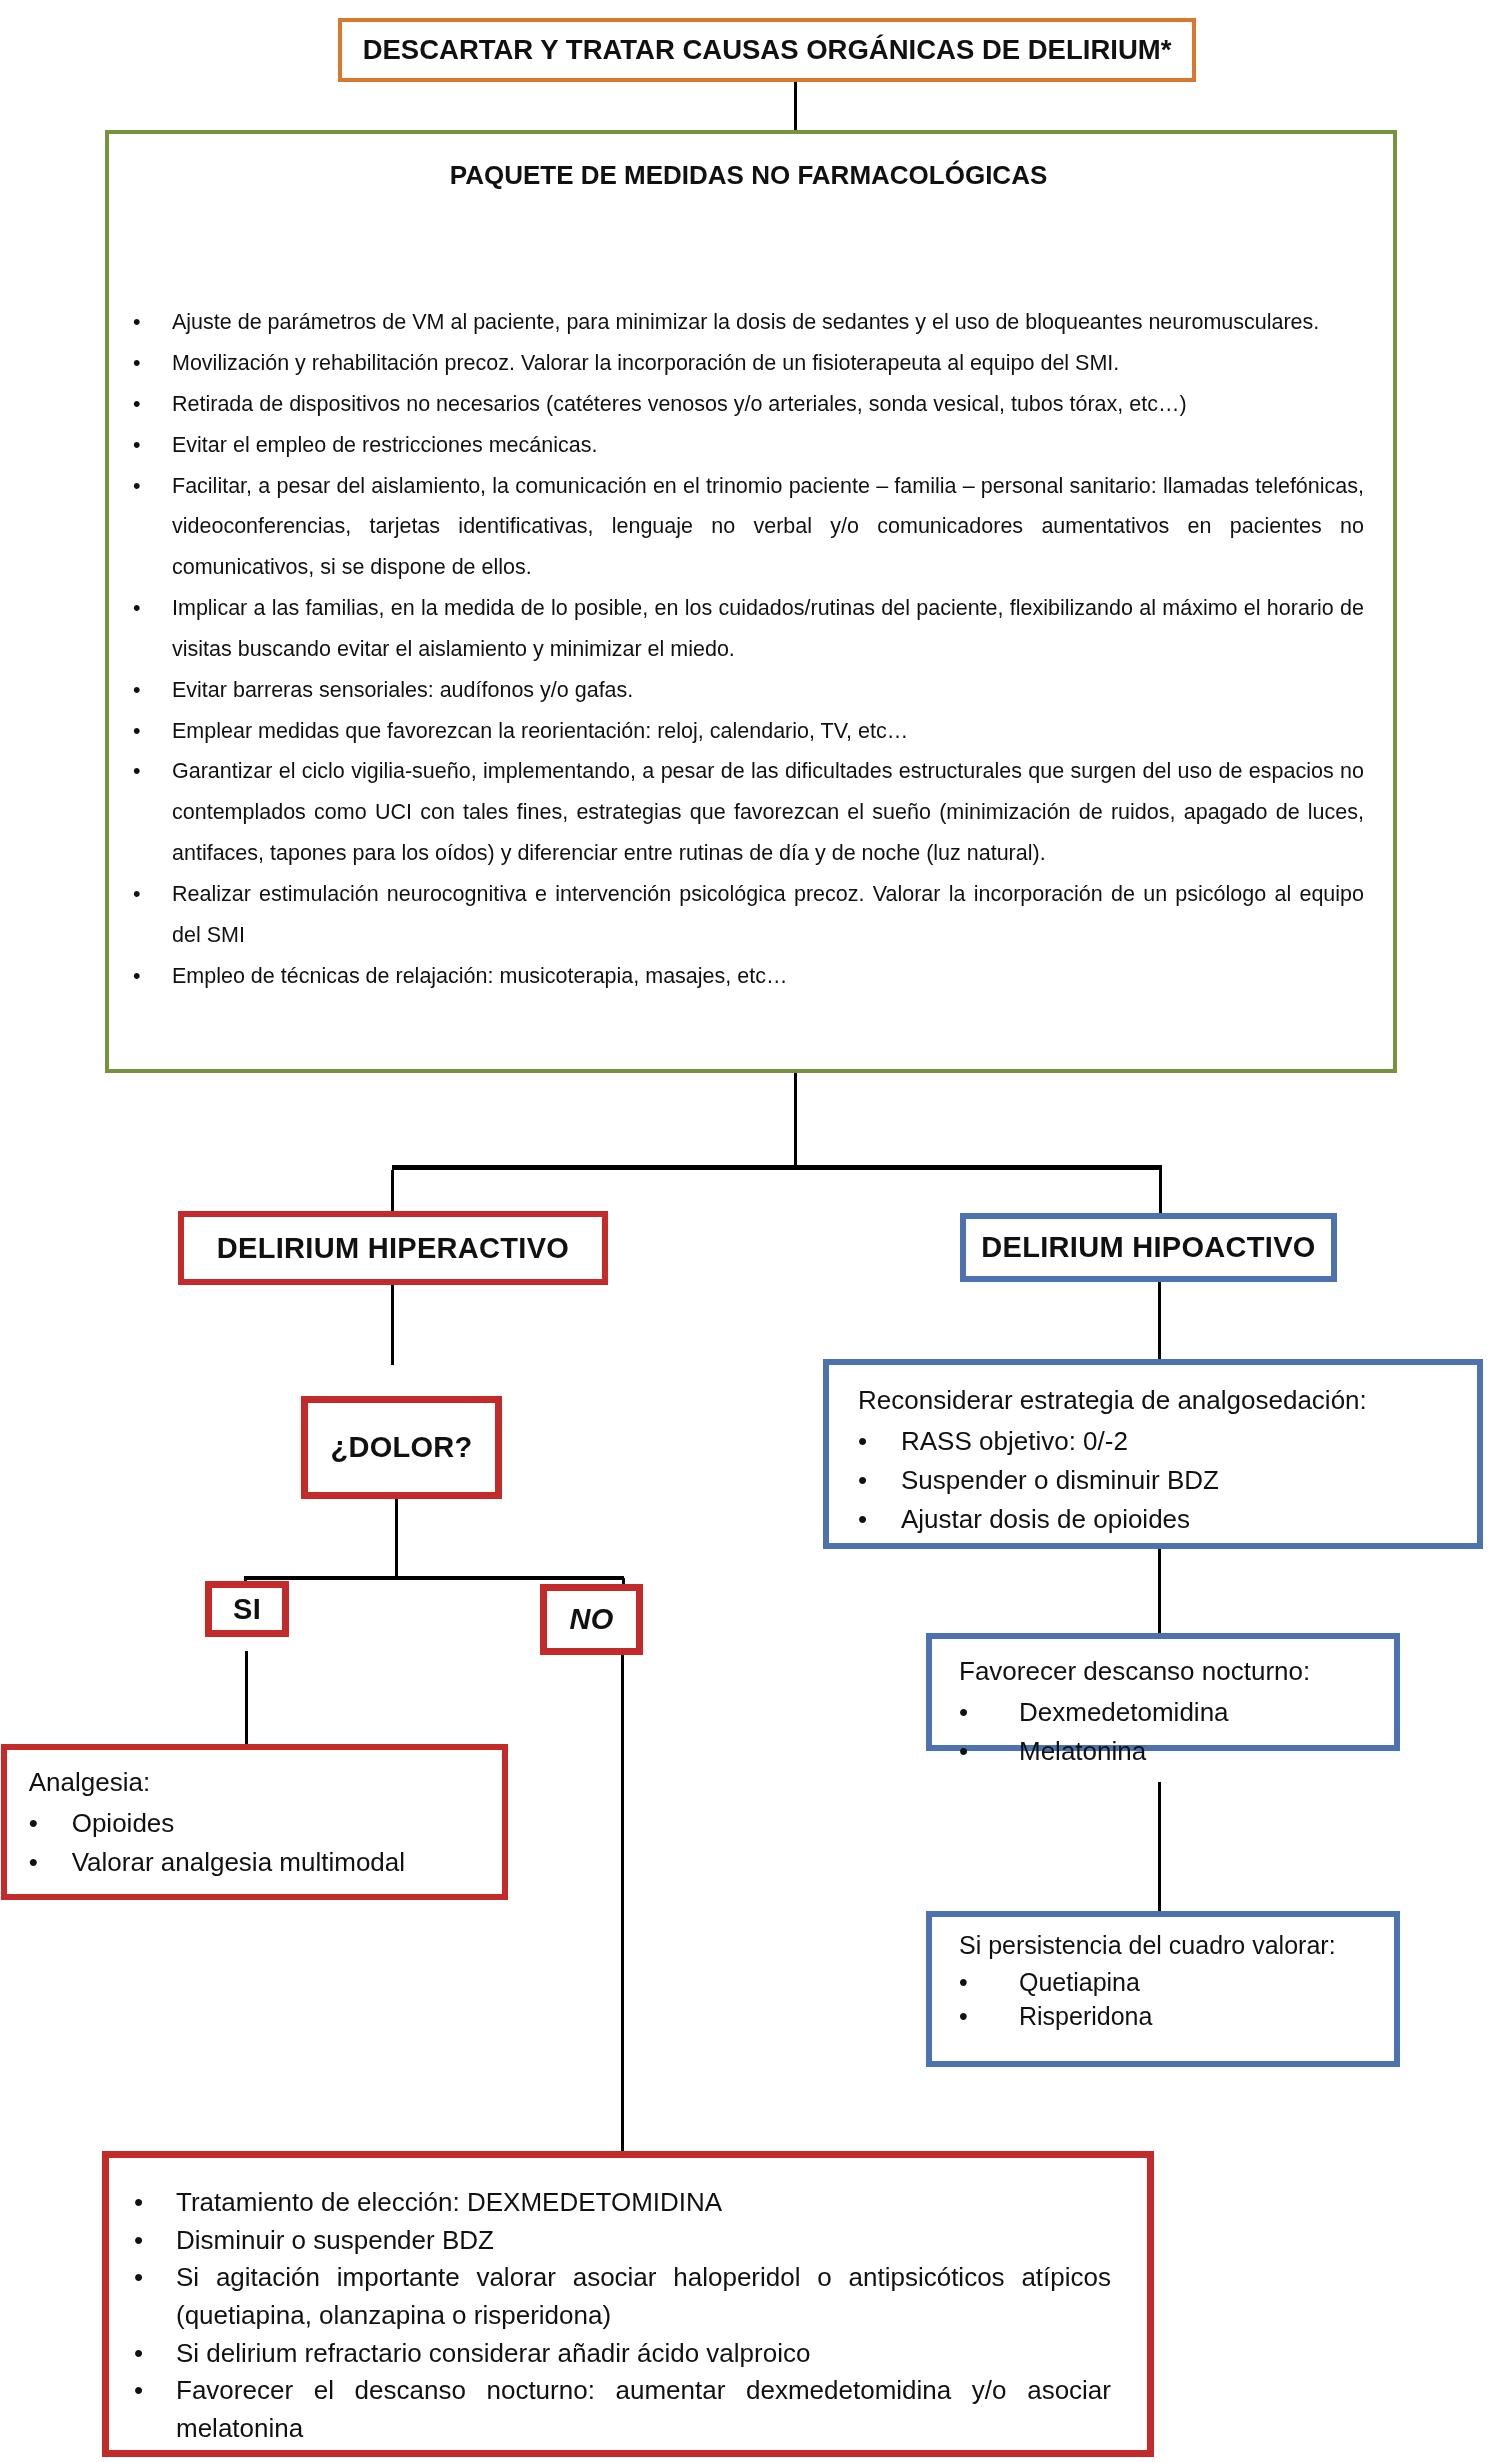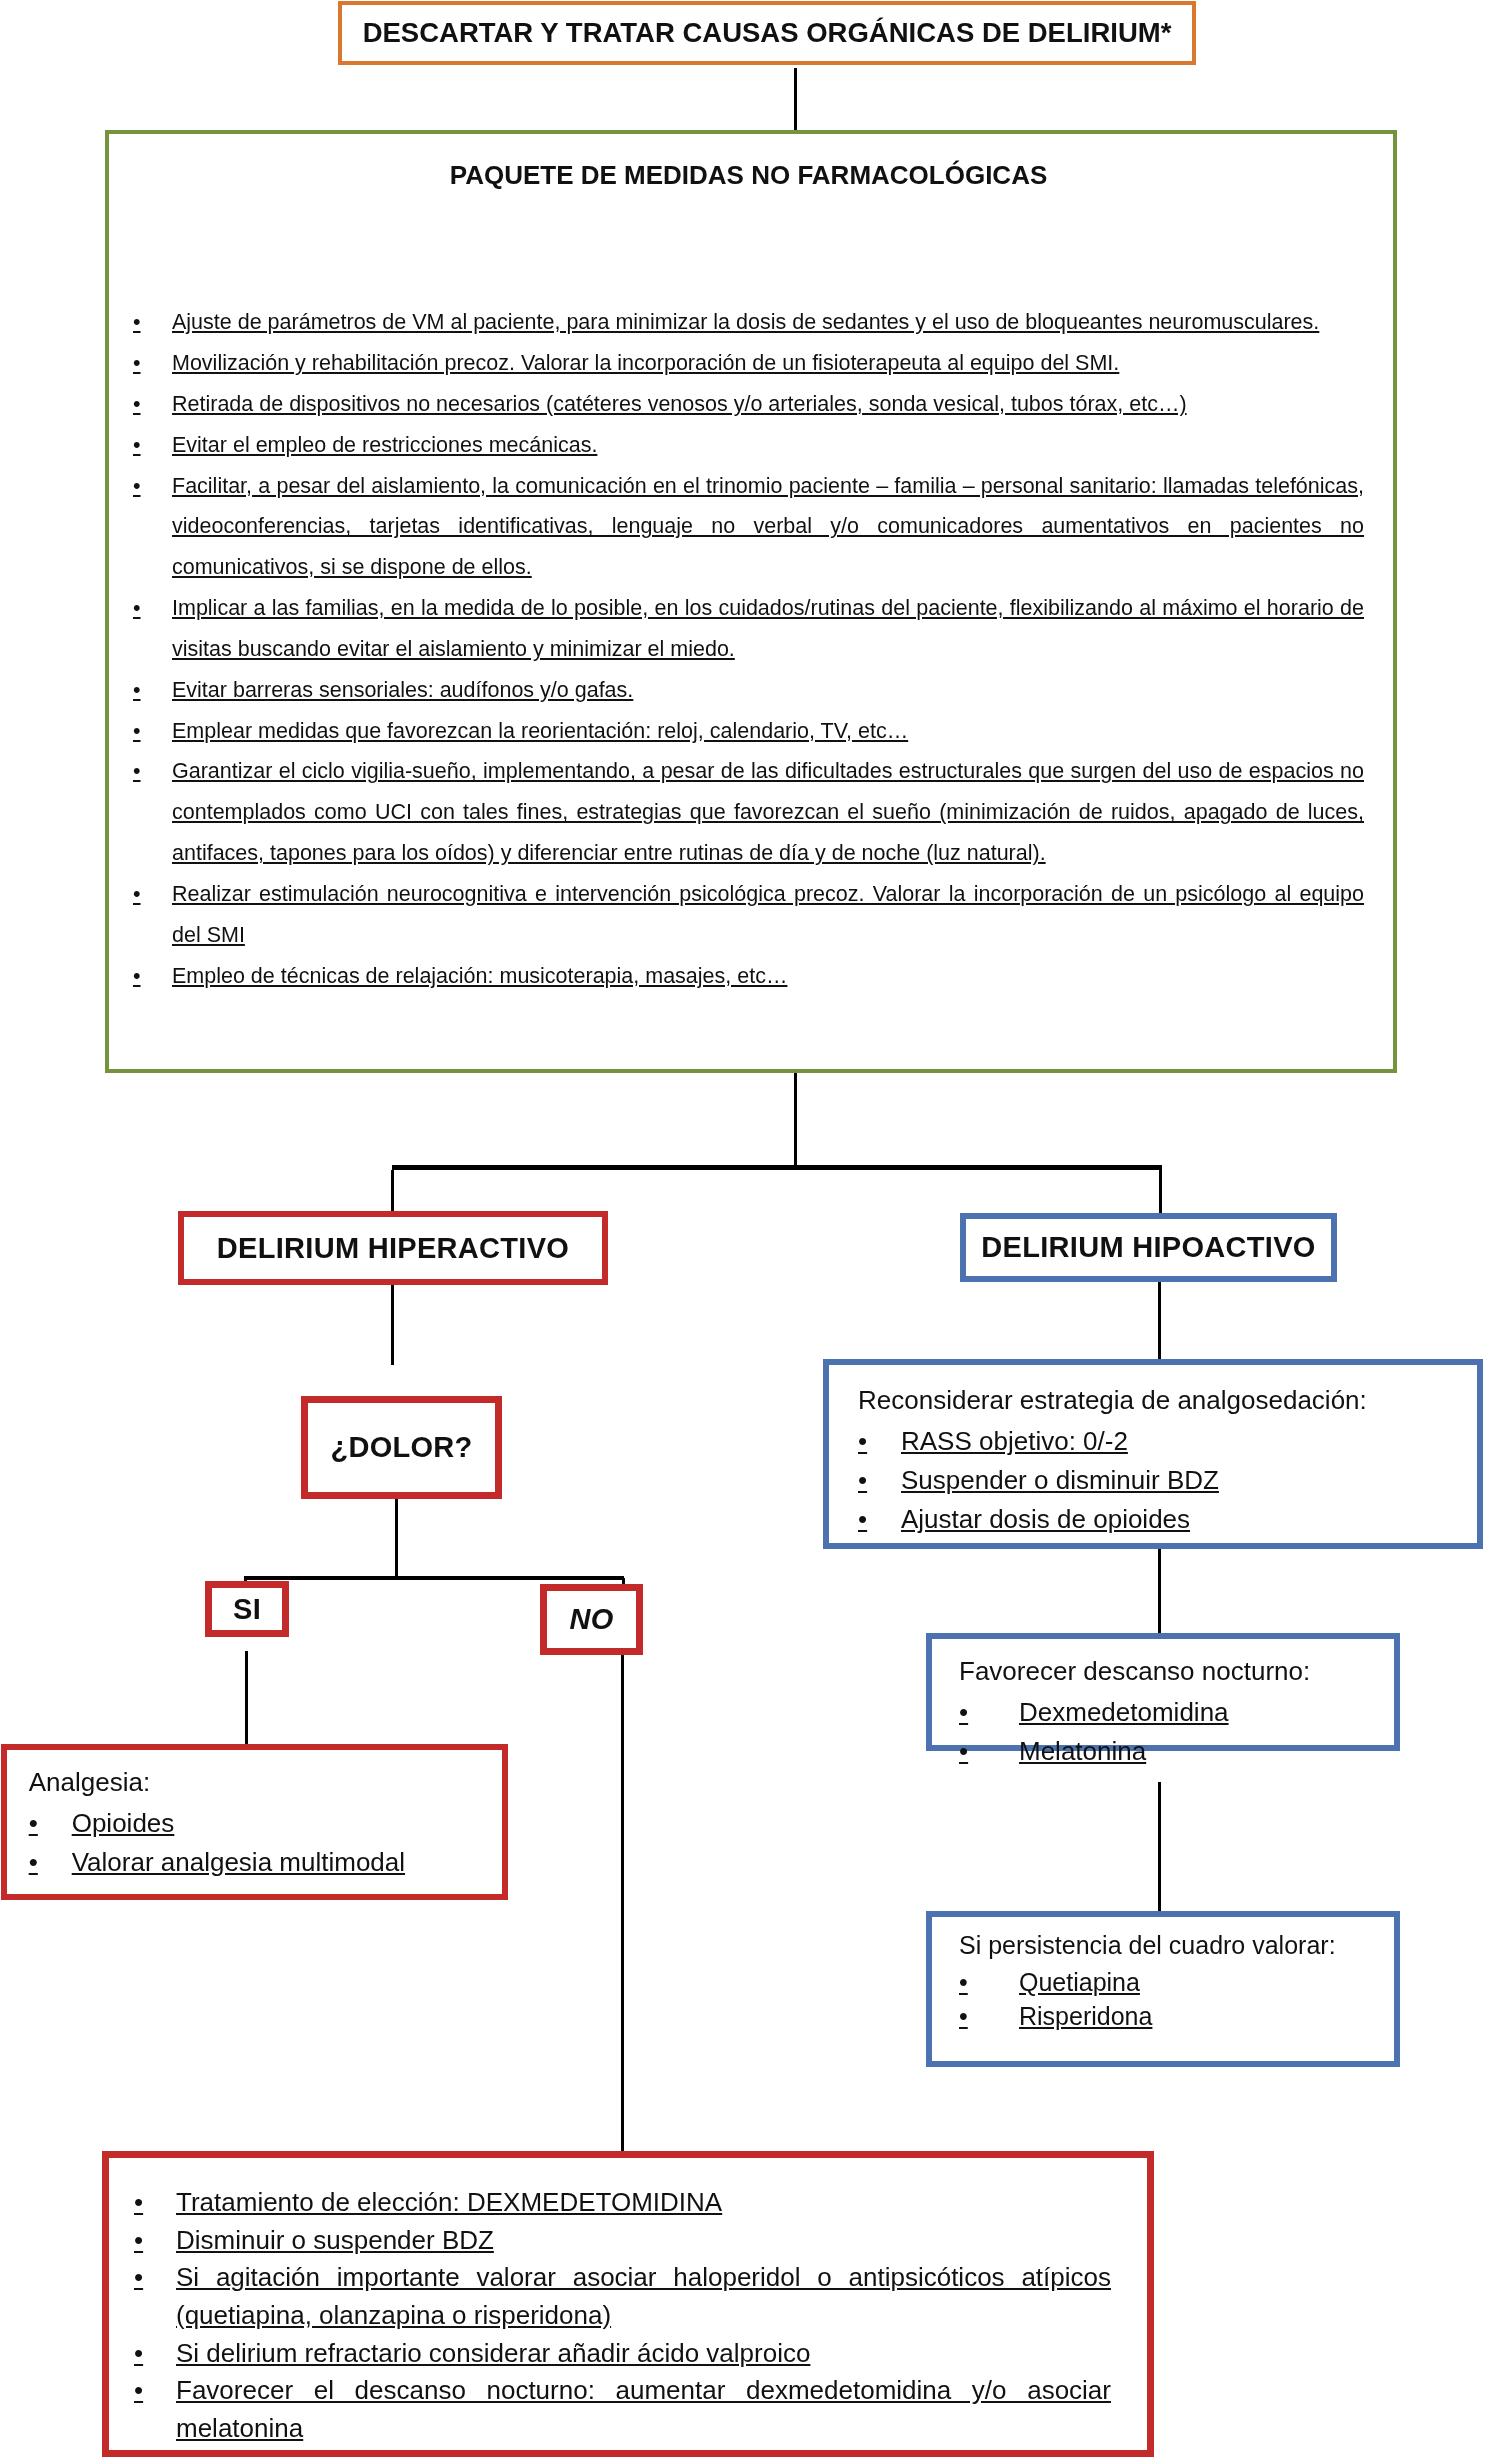--- a/index.html
+++ b/index.html
@@ -20,21 +20,21 @@
   .b-red   {border:6.6px solid var(--red,#C32B2B);}
   .b-red-thick{border:7.8px solid var(--red,#C32B2B);}
   .b-blue  {border:6.6px solid var(--blue,#4D72B0);}
   .centered{display:flex;align-items:center;justify-content:center;text-align:center;}
   .label-lg{font-weight:bold;font-size:29px;letter-spacing:0.3px;}
   .label-md{font-weight:bold;font-size:27.5px;}
   .vline,.hline{position:absolute;background:#000000;}
   .panel-title{
     text-align:center;font-weight:bold;font-size:26px;margin:8.4px 0 102px 0;
   }
-  .bullets{display:block;text-decoration:underline;}
+  .bullets{display:block;}
   .bullet-row{display:flex;align-items:flex-start;}
   .bullet-row::before{
     content:"\2022";
     flex:0 0 var(--dotcol,39px);
     text-align:left;
   }
   .bullet-text{flex:1;}
   .justify .bullet-text{text-align:justify;}
   .measures{font-size:21.5px;line-height:1.9;}
   .side-box{font-size:26px;line-height:1.5;}
@@ -57,21 +57,21 @@
   <div class="vline" style="left: 395px; top: 1465px; width: 3px; height: 114px; background: rgb(0, 0, 0);"></div>
   <div class="hline" style="left: 244px; top: 1576px; width: 380px; height: 3.6px; background: rgb(0, 0, 0);"></div>
   <div class="vline" style="left: 244px; top: 1578px; width: 3px; height: 7.2px; background: rgb(0, 0, 0);"></div>
   <div class="vline" style="left: 622px; top: 1578px; width: 3px; height: 9.6px; background: rgb(0, 0, 0);"></div>
   <div class="vline" style="left: 245px; top: 1651px; width: 3px; height: 95px; background: rgb(0, 0, 0);"></div>
   <div class="vline" style="left: 621px; top: 1653px; width: 3px; height: 500px; background: rgb(0, 0, 0);"></div>
   <div class="vline" style="left: 1158px; top: 1281px; width: 3px; height: 80px; background: rgb(0, 0, 0);"></div>
   <div class="vline" style="left: 1158px; top: 1548px; width: 3px; height: 87px; background: rgb(0, 0, 0);"></div>
   <div class="vline" style="left: 1158px; top: 1782px; width: 3px; height: 132px; background: rgb(0, 0, 0);"></div>
 
-  <div class="box b-orange centered" style="left:338px;top:1px;width:858px;height:64px;">
+  <div class="box b-orange centered" style="left:338px;top:18px;width:858px;height:64px;">
     <span class="label-md">DESCARTAR Y TRATAR CAUSAS ORGÁNICAS DE DELIRIUM*</span>
   </div>
 
   <div class="box b-green measures" style="left:105px;top:130px;width:1292px;height:943px;padding:8.4px 29px 6px 24px;">
     <div class="panel-title">PAQUETE DE MEDIDAS NO FARMACOLÓGICAS</div>
     <div class="bullets justify" style="--dotcol:39px;">
       <div class="bullet-row">
           <span class="bullet-text">Ajuste de parámetros de VM al paciente, para minimizar la dosis de sedantes y el uso de bloqueantes neuromusculares.</span>
         </div>
       <div class="bullet-row">

